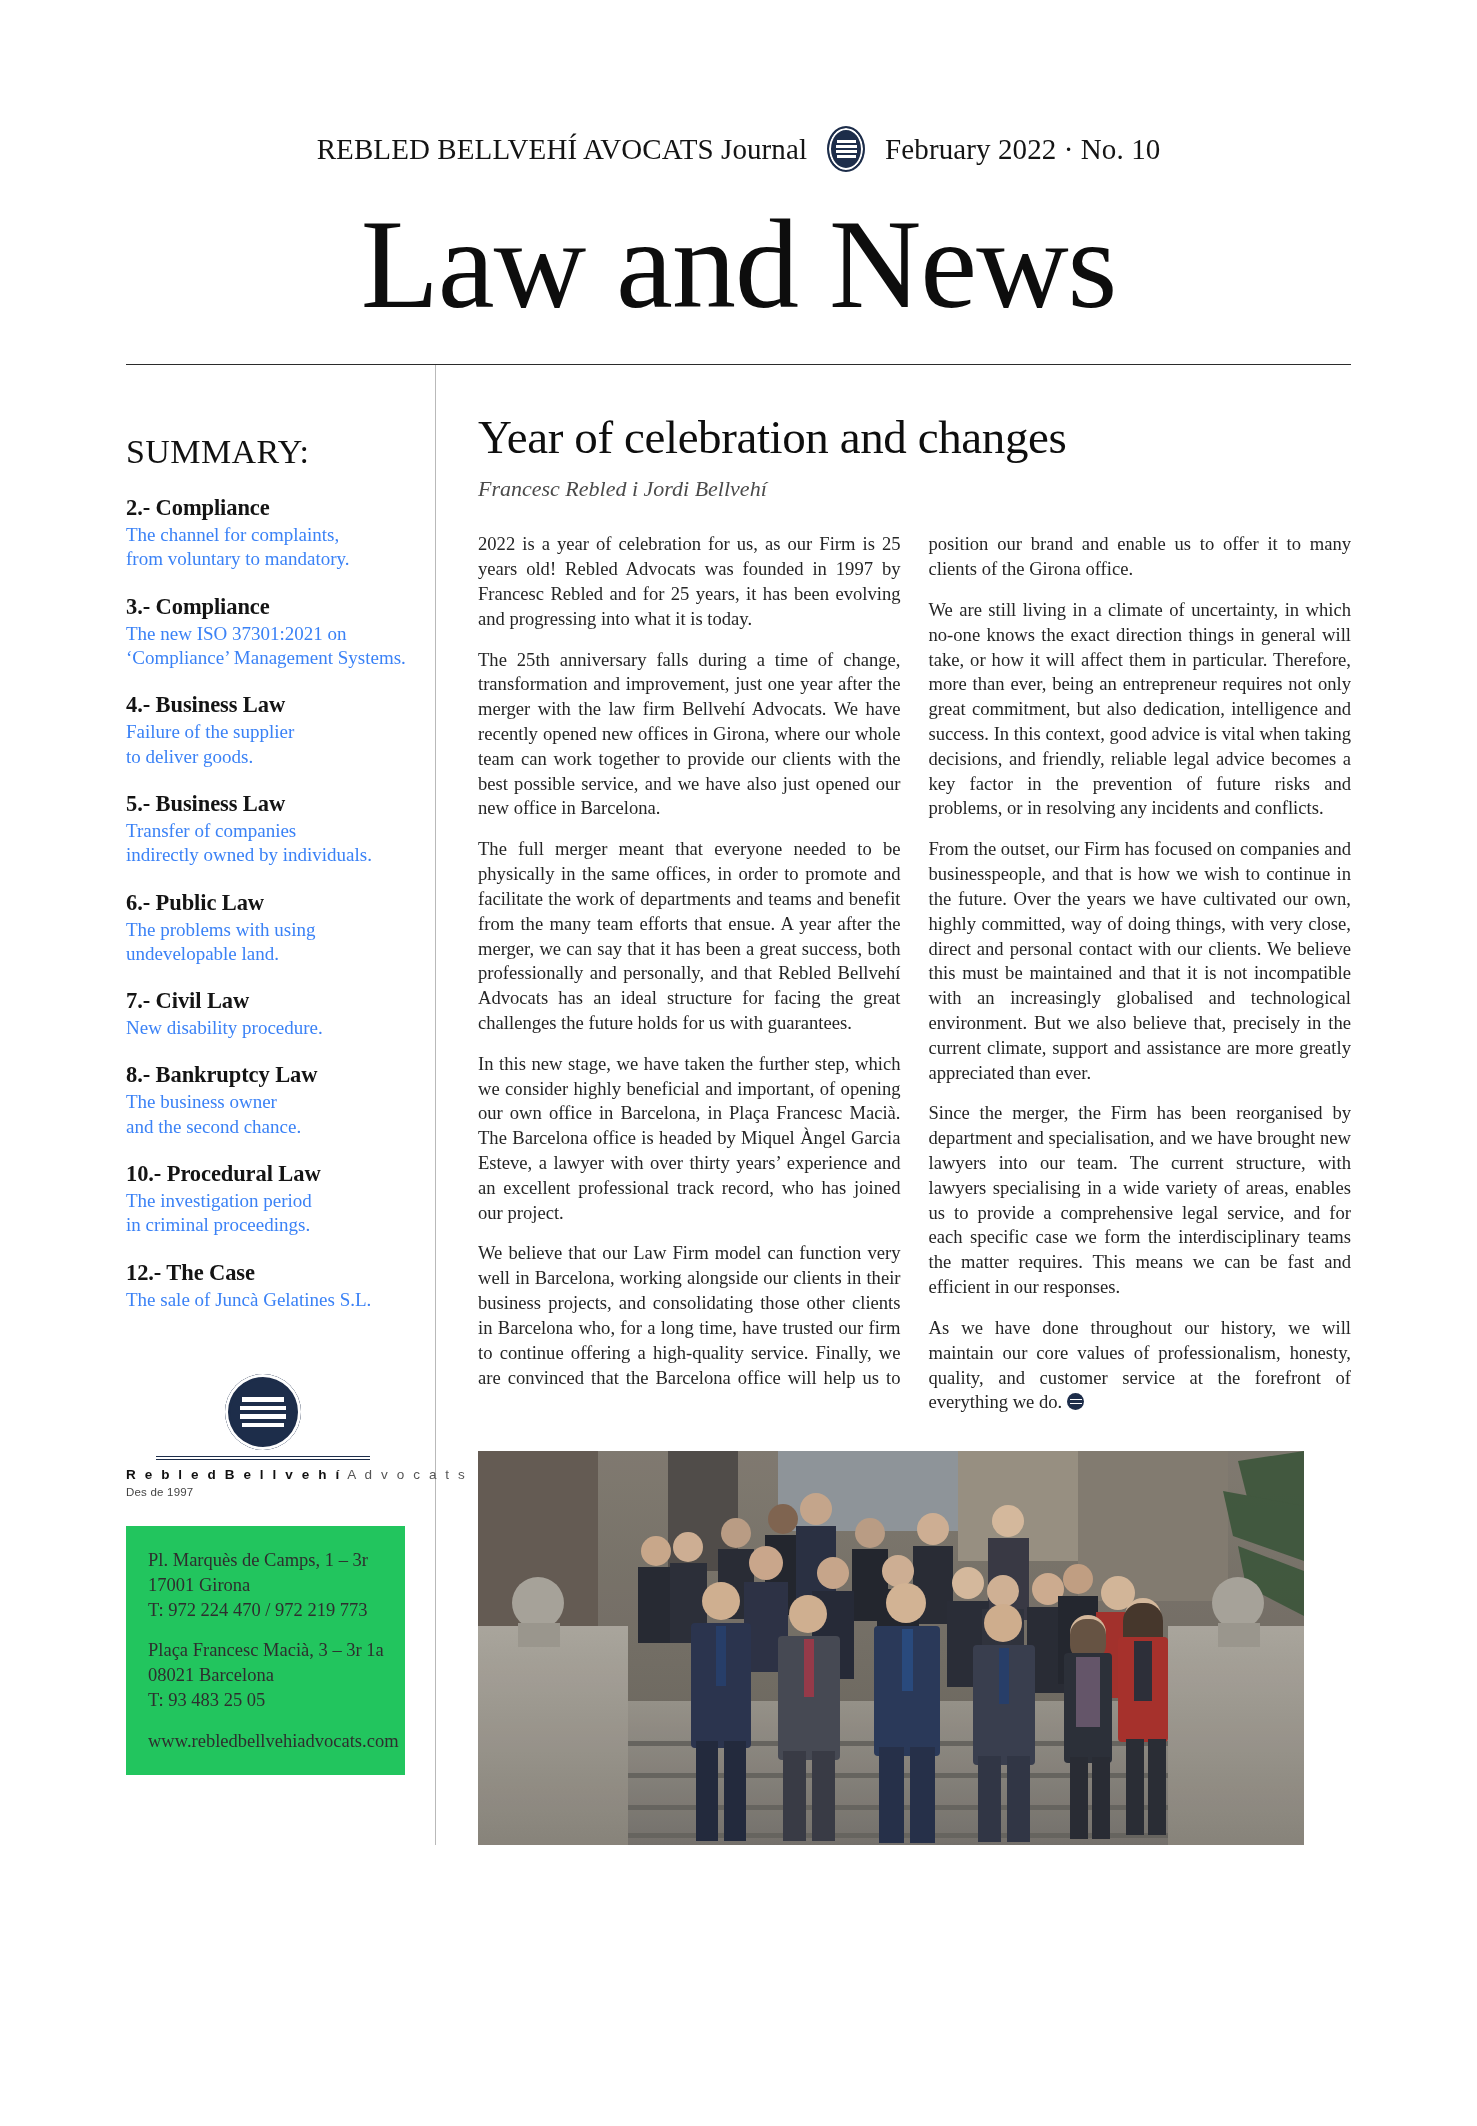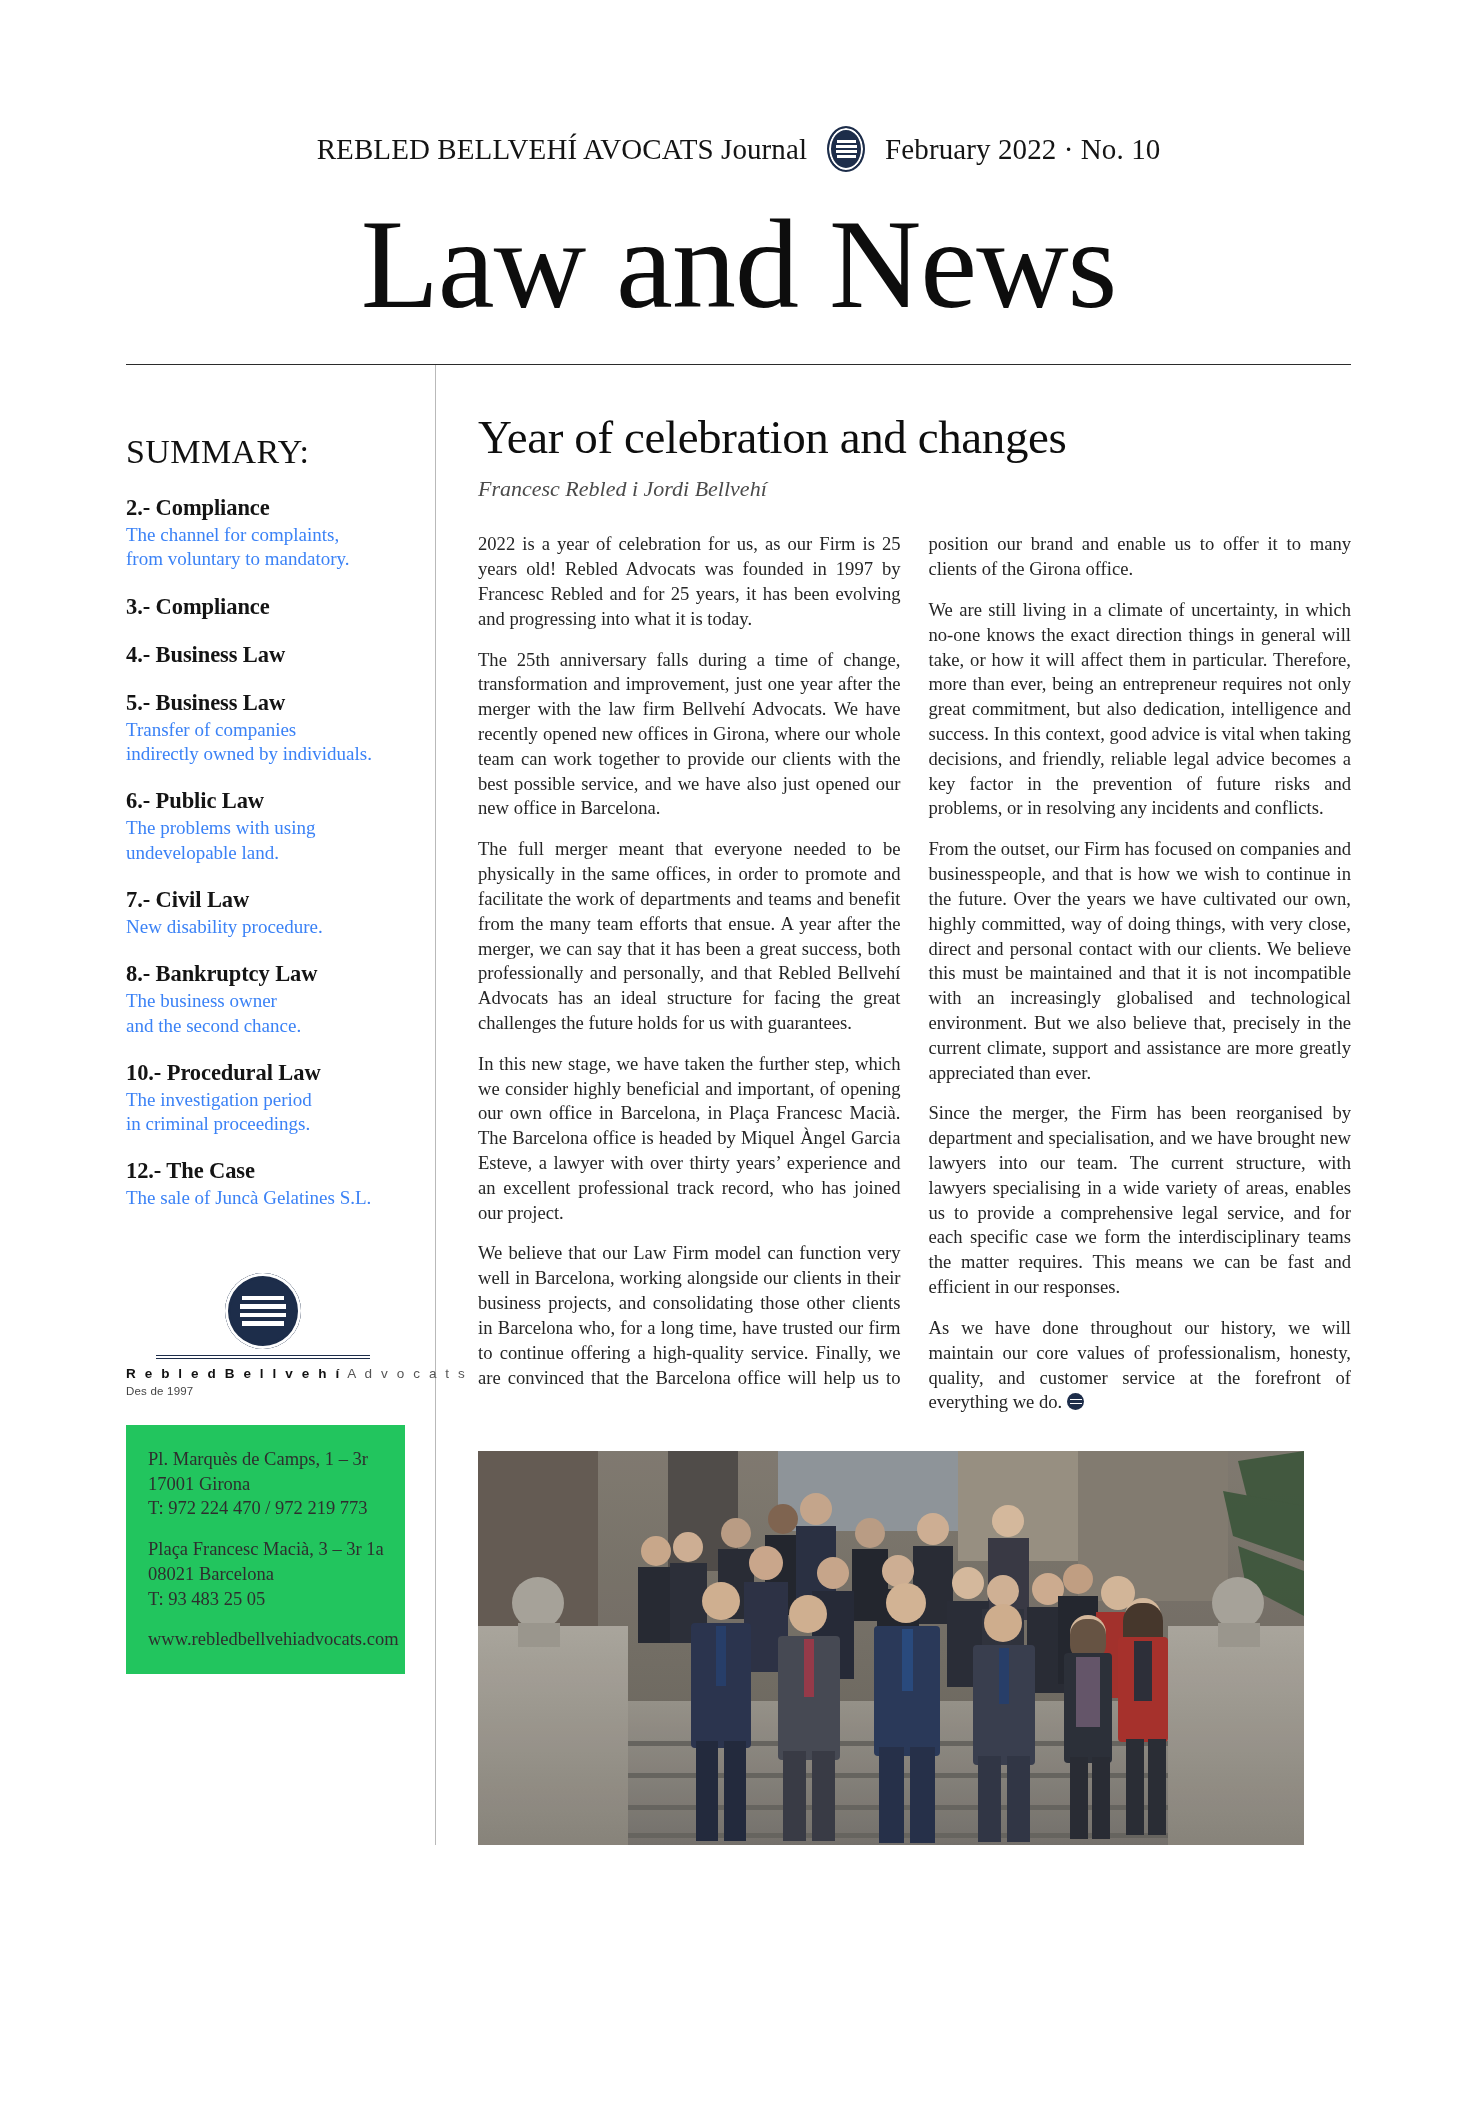--- a/index.html
+++ b/index.html
@@ -277,23 +277,25 @@
     <div class="sidebar">
       <div class="summary-title">SUMMARY:</div>
 
       <div id="summary-list">
           <div class="sum-item">
             <div class="sum-head"><span class="num">2.-</span><span class="ttl"> Compliance</span></div>
             <div class="sum-desc">The channel for complaints,<br>from voluntary to mandatory.</div>
           </div>
           <div class="sum-item">
             <div class="sum-head"><span class="num">3.-</span><span class="ttl"> Compliance</span></div>
+            <div class="sum-desc">The new ISO 37301:2021 on<br>‘Compliance’ Management Systems.</div>
           </div>
           <div class="sum-item">
             <div class="sum-head"><span class="num">4.-</span><span class="ttl"> Business Law</span></div>
+            <div class="sum-desc">Failure of the supplier<br>to deliver goods.</div>
           </div>
           <div class="sum-item">
             <div class="sum-head"><span class="num">5.-</span><span class="ttl">  Business Law</span></div>
             <div class="sum-desc">Transfer of companies<br>indirectly owned by individuals.</div>
           </div>
           <div class="sum-item">
             <div class="sum-head"><span class="num">6.-</span><span class="ttl"> Public Law</span></div>
             <div class="sum-desc">The problems with using<br>undevelopable land.</div>
           </div>
           <div class="sum-item">

